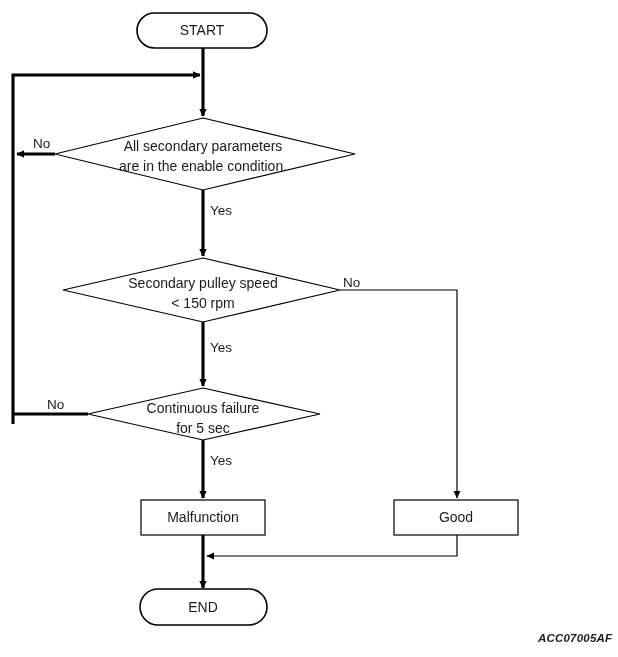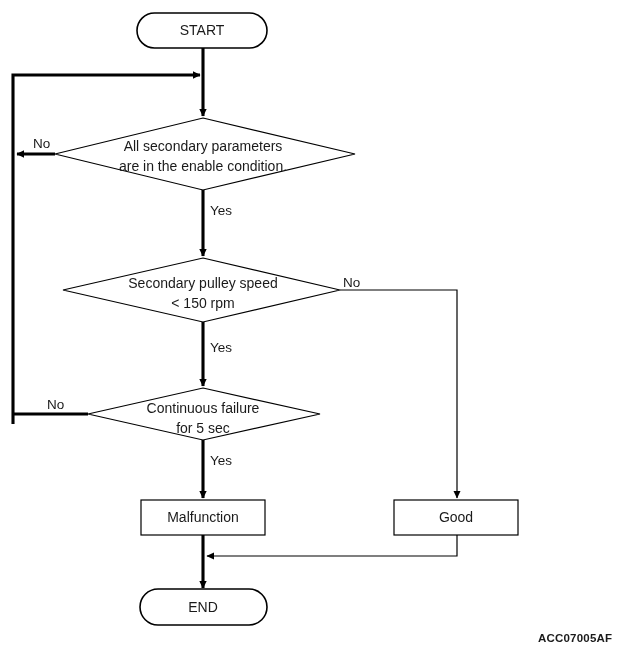--- a/index.html
+++ b/index.html
@@ -144,15 +144,15 @@
     <text class="edge-label" x="33" y="144">No</text>
     <text class="edge-label" x="210" y="211">Yes</text>
 
     <text class="edge-label" x="343" y="283">No</text>
     <text class="edge-label" x="210" y="348">Yes</text>
 
     <text class="edge-label" x="47" y="405">No</text>
     <text class="edge-label" x="210" y="461">Yes</text>
   </svg>
 
-  <div class="code-label" style="left:538px; top:632px;">ACC07005AF</div>
+  <div class="code-label" style="left:538px; top:632px;font-style:italic;">ACC07005AF</div>
 
 </div>
 
 </body></html>

